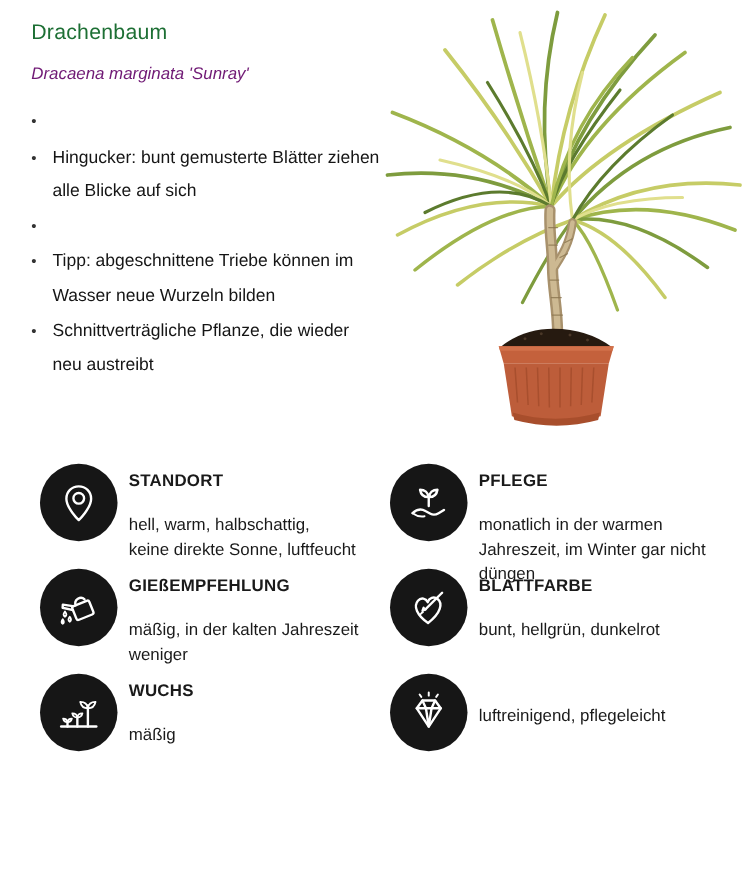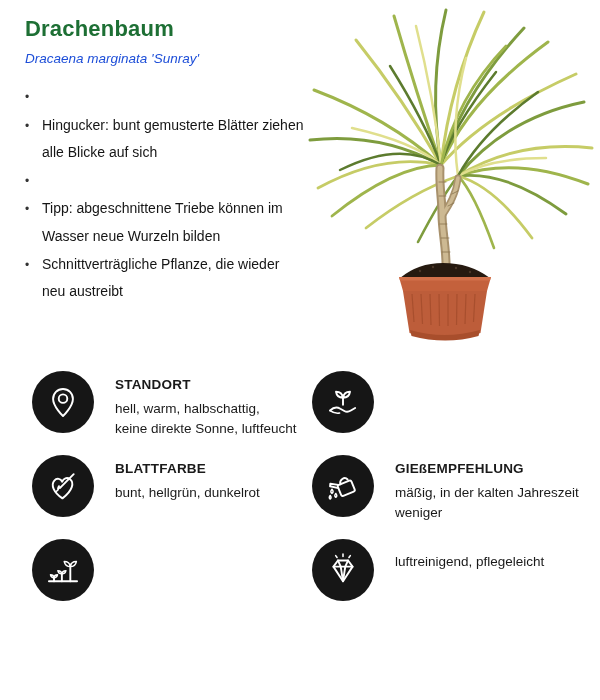--- a/index.html
+++ b/index.html
@@ -7,47 +7,47 @@
     --iconbg:#161616;
     --text:#1a1a1a;
   }
   html,body{margin:0;padding:0;}
   body{
     width:600px;height:700px;position:relative;background:#ffffff;
     font-family:"Liberation Sans","DejaVu Sans",sans-serif;color:var(--text);
     overflow:hidden;
   }
   .title{
-    position:absolute;left:25px;top:16px;font-size:22px;font-weight:bold;
+    position:absolute;left:25px;top:16px;font-size:17px;font-weight:normal;
     color:var(--accent);letter-spacing:.2px;
   }
   .subtitle{
-    position:absolute;left:25px;top:51px;font-size:13.5px;font-style:italic;color:#1d4ed8;
+    position:absolute;left:25px;top:51px;font-size:13.5px;font-style:italic;color:#701a75;
   }
   .bullets{
     position:absolute;left:25px;top:83px;width:290px;margin:0;padding:0;list-style:none;
     font-size:14px;line-height:27.6px;color:#151515;
   }
   .bullets li{display:flex;}
   .bullet-marker{width:17px;flex:none;font-size:12px;padding-top:1px;color:#333;}
   .bullet-text{white-space:pre-line;}
   .plant{position:absolute;left:300px;top:0;width:300px;height:350px;}
   .features{
     position:absolute;left:32px;top:371px;width:560px;
     display:grid;grid-template-columns:280px 280px;grid-auto-rows:84px;
   }
-  .feature{display:flex;gap:21px;align-items:flex-start;}
+  .feature{display:flex;gap:9px;align-items:flex-start;}
   .fcircle{
     width:62px;height:62px;border-radius:50%;background:var(--iconbg);flex:none;
     display:flex;align-items:center;justify-content:center;
   }
   .fcircle svg{stroke:#fff;fill:none;stroke-width:1.7;stroke-linecap:round;stroke-linejoin:round;}
   .ftext{padding-top:6px;}
   .ftitle{font-size:13.5px;font-weight:bold;letter-spacing:.2px;}
-  .fdesc{font-size:13.5px;line-height:19.5px;white-space:pre-line;margin-top:7px;}
+  .fdesc{font-size:13.5px;line-height:19.5px;white-space:pre-line;margin-top:18px;}
 </style>
 </head>
 <body>
 
 <div class="title">Drachenbaum</div>
 <div class="subtitle">Dracaena marginata 'Sunray'</div>
 
 <ul class="bullets">
   <li>
       <span class="bullet-marker">•</span>
@@ -153,73 +153,83 @@
   <div class="feature">
     <div class="fcircle">
       <svg width="36" height="36" viewBox="0 0 32 32">
         <path d="M16 18.5V10.5"></path>
         <path d="M15.8 12.2c-3.3 0-5.5-2-6-5.3 3.4 0 5.7 2.1 6 5.3Z"></path>
         <path d="M16.2 12.2c3.3 0 5.5-2 6-5.3-3.4 0-5.7 2.1-6 5.3Z"></path>
         <path d="M4.5 23.6c3-2.9 6.1-3.4 9.1-1.6l3.6 2c1.8 1 3.8.8 5.8-.4l3.8-2.3"></path>
         <path d="M4.5 23.6c2.6 1.9 5.6 2.7 8.5 2.2" stroke-width="1.4"></path>
       </svg>
     </div>
-  </div>
-
-  <div class="feature">
-    <div class="fcircle">
-      <svg width="36" height="36" viewBox="0 0 32 32">
-        <path d="M15.5 27C7.5 21.5 5 15 8.3 11.2c2.4-2.7 5.6-1.6 7 1 1-2.9 4.2-4.4 7-2.2 3.8 3 2.4 10-6.8 17Z"></path>
-        <line x1="25.5" y1="5.5" x2="13.6" y2="17.4"></line>
-        <path d="M13.6 17.4l-2 .8.8-2"></path>
-        <path d="M11.6 18.2 9 21.2c-.4.5.2 1.1.7.7l3-2.5z" fill="#fff" stroke="none"></path>
-      </svg>
-    </div>
-    <div class="ftext">
-      <div class="ftitle">BLATTFARBE</div>
-      <div class="fdesc">bunt, hellgrün, dunkelrot</div>
+    <div class="ftext">
+      <div class="ftitle">PFLEGE</div>
+      <div class="fdesc">monatlich in der warmen
+Jahreszeit, im Winter gar nicht
+düngen</div>
     </div>
   </div>
 
   <div class="feature">
     <div class="fcircle">
       <svg width="36" height="36" viewBox="0 0 32 32">
         <g transform="rotate(-22 18 17)">
           <rect x="12" y="13" width="13" height="10.5" rx="1.5"></rect>
           <path d="M15 13c.3-4 6-5.3 7.5-1.5"></path>
           <path d="M12 15.5 5.8 11.2l1-2L13 12.8"></path>
         </g>
         <path d="M6.2 18.8q2 2.6 0 3.8q-2-1.2 0-3.8Z" stroke-width="1.3"></path>
         <path d="M9.6 22.6q1.8 2.4 0 3.5q-1.8-1.1 0-3.5Z" stroke-width="1.3"></path>
         <path d="M4.6 24.4q1.6 2.2 0 3.2q-1.6-1 0-3.2Z" stroke-width="1.3"></path>
       </svg>
     </div>
     <div class="ftext">
       <div class="ftitle">GIEßEMPFEHLUNG</div>
       <div class="fdesc">mäßig, in der kalten Jahreszeit
 weniger</div>
+    </div>
+  </div>
+
+  <div class="feature">
+    <div class="fcircle">
+      <svg width="36" height="36" viewBox="0 0 32 32">
+        <path d="M15.5 27C7.5 21.5 5 15 8.3 11.2c2.4-2.7 5.6-1.6 7 1 1-2.9 4.2-4.4 7-2.2 3.8 3 2.4 10-6.8 17Z"></path>
+        <line x1="25.5" y1="5.5" x2="13.6" y2="17.4"></line>
+        <path d="M13.6 17.4l-2 .8.8-2"></path>
+        <path d="M11.6 18.2 9 21.2c-.4.5.2 1.1.7.7l3-2.5z" fill="#fff" stroke="none"></path>
+      </svg>
+    </div>
+    <div class="ftext">
+      <div class="ftitle">BLATTFARBE</div>
+      <div class="fdesc">bunt, hellgrün, dunkelrot</div>
     </div>
   </div>
 
 
   <div class="feature">
     <div class="fcircle">
       <svg width="36" height="36" viewBox="0 0 32 32">
         <line x1="3.5" y1="26" x2="28.5" y2="26"></line>
         <line x1="8" y1="26" x2="8" y2="22.5"></line>
         <path d="M8 22.8C6.4 22.8 5.2 21.9 4.9 20.3c1.9 0 2.9.9 3.1 2.5Z" stroke-width="1.3"></path>
         <path d="M8 22.8c1.6 0 2.8-.9 3.1-2.5-1.9 0-2.9.9-3.1 2.5Z" stroke-width="1.3"></path>
         <line x1="15" y1="26" x2="15" y2="19"></line>
         <path d="M15 19.5c-1.9 0-3.2-1-3.6-2.9 2.2 0 3.4 1 3.6 2.9Z" stroke-width="1.3"></path>
         <path d="M15 19.5c1.9 0 3.2-1 3.6-2.9-2.2 0-3.4 1-3.6 2.9Z" stroke-width="1.3"></path>
         <line x1="22.5" y1="26" x2="22.5" y2="11"></line>
         <path d="M22.5 13c-2.9 0-4.8-1.6-5.4-4.5 3.2 0 5 1.6 5.4 4.5Z" stroke-width="1.3"></path>
         <path d="M22.5 13c2.9 0 4.8-1.6 5.4-4.5-3.2 0-5 1.6-5.4 4.5Z" stroke-width="1.3"></path>
       </svg>
     </div>
+    <div class="ftext">
+      <div class="ftitle">WUCHS</div>
+      <div class="fdesc">mäßig</div>
+    </div>
   </div>
 
   <div class="feature">
     <div class="fcircle">
       <svg width="36" height="36" viewBox="0 0 32 32">
         <path d="M11.5 7.5h9l4 5.5L16 26 7.5 13Z"></path>
         <path d="M7.5 13h17"></path>
         <path d="M11.5 7.5 14 13 16 26 18 13 20.5 7.5"></path>
         <path d="M9.5 3.2l1.2 1.7M16 1.8v2.2M22.5 3.2 21.3 4.9" stroke-width="1.4"></path>
       </svg>

